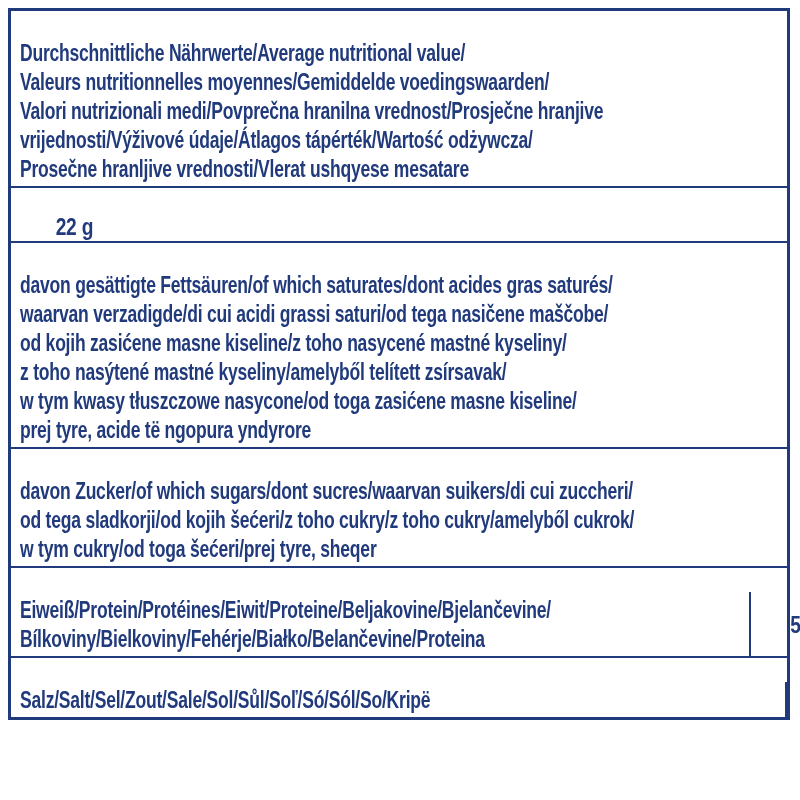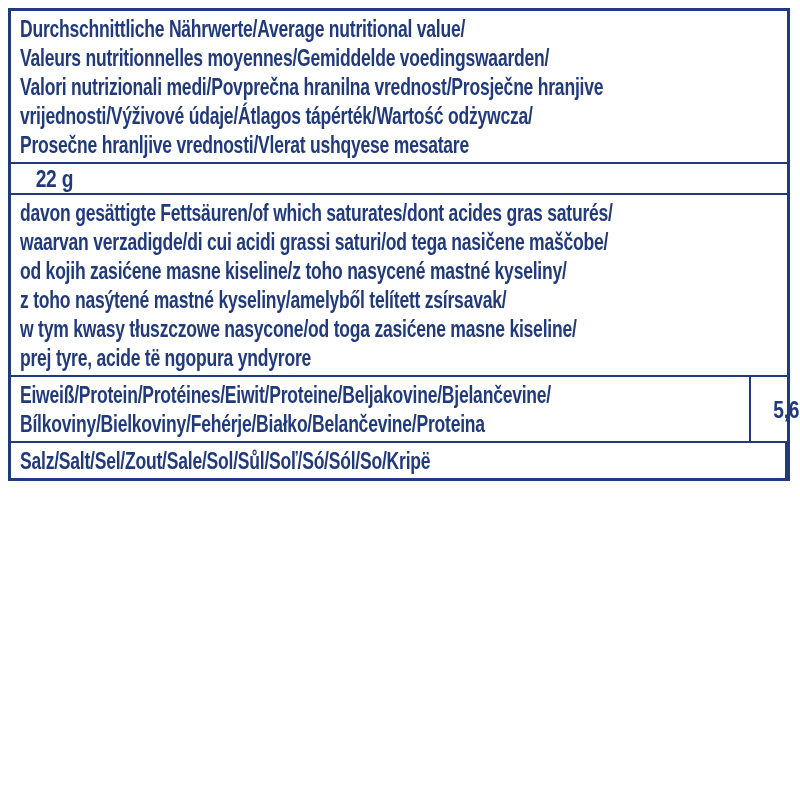--- a/index.html
+++ b/index.html
@@ -21,35 +21,36 @@
     width: 782px;
     border: 3px solid var(--navy);
     display: flex;
     flex-direction: column;
     background: var(--bg);
   }
   .row {
     display: flex;
     align-items: stretch;
     border-bottom: 2px solid var(--navy);
+    margin-top: 24px;
   }
   .row:last-child { border-bottom: none; gap: 35px; }
   .cell-label {
     flex: 1 1 auto;
     display: flex;
     align-items: center;
     padding: 3px 2px 3px 9px;
     border-right: 2px solid var(--navy);
     overflow: visible;
   }
   .cell-value {
     flex: 0 0 87px;
     display: flex;
     align-items: center;
-    justify-content: center;
+    justify-content: flex-end;
     text-align: center;
     padding: 0 0;
   }
   .txt {
     display: inline-block;
     white-space: pre;
     color: var(--navy);
     font-weight: bold;
     font-size: 24px;
     line-height: 29px;
@@ -88,20 +89,28 @@
 waarvan verzadigde/di cui acidi grassi saturi/od tega nasičene maščobe/
 od kojih zasićene masne kiseline/z toho nasycené mastné kyseliny/
 z toho nasýtené mastné kyseliny/amelyből telített zsírsavak/
 w tym kwasy tłuszczowe nasycone/od toga zasićene masne kiseline/
 prej tyre, acide të ngopura yndyrore</span>
       </div>
 
     </div>
 
 
+    <div class="row">
+      <div class="cell-label">
+        <span class="txt cond">davon Zucker/of which sugars/dont sucres/waarvan suikers/di cui zuccheri/
+od tega sladkorji/od kojih šećeri/z toho cukry/z toho cukry/amelyből cukrok/
+w tym cukry/od toga šećeri/prej tyre, sheqer</span>
+      </div>
+
+    </div>
 
     <div class="row">
       <div class="cell-label">
         <span class="txt cond">Eiweiß/Protein/Protéines/Eiwit/Proteine/Beljakovine/Bjelančevine/
 Bílkoviny/Bielkoviny/Fehérje/Białko/Belančevine/Proteina</span>
       </div>
       <div class="cell-value">
         <span class="txt condv">5,6 g</span>
       </div>
     </div>

